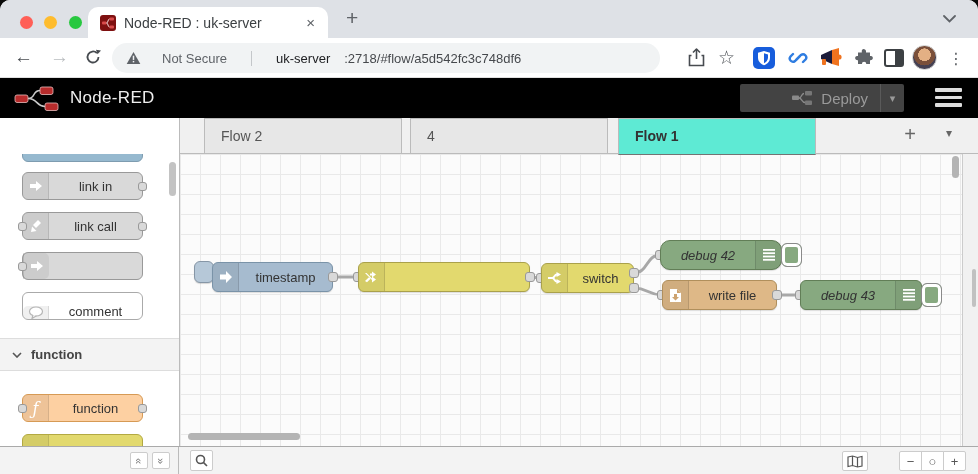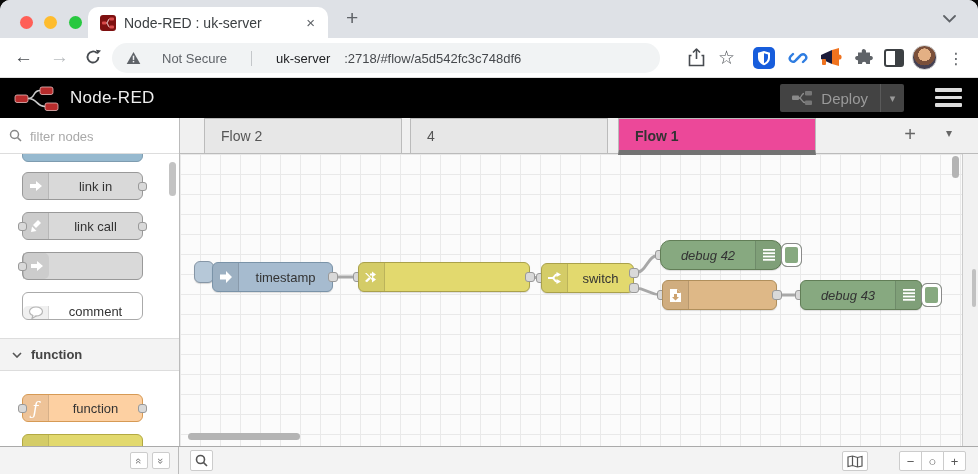--- a/index.html
+++ b/index.html
@@ -23,21 +23,21 @@
   #omnibox .sep{width:1px;height:15px;background:#c4c7ca;margin:0 10px;}
   #omnibox .host{color:#202124;}
   #omnibox .rest{color:#46494d;}
   .ext{top:8px;width:24px;height:24px;display:flex;align-items:center;justify-content:center;}
   #avatar{top:7px;width:25px;height:25px;border-radius:50%;background:radial-gradient(circle at 50% 38%,#e3b084 0 34%,#7a4f3a 35% 58%,#454052 59%);border:1px solid #d0d0d0;}
   .kebab{font-size:16px;color:#5f6368;}
 
   
   #nrheader{left:0;top:78px;width:978px;height:40px;background:#000;}
   #brand{left:70px;top:0;height:40px;line-height:40px;color:#eee;font-size:17px;font-weight:500;letter-spacing:.3px;}
-  #deploy{right:74px;top:6px;height:28px;background:#434343;border-radius:2px;display:flex;align-items:center;color:#9a9a9a;}
+  #deploy{right:74px;top:6px;height:28px;background:#434343;border-radius:2px;display:flex;align-items:center;color:#9a9a9a;padding-left:40px;}
   #deploy .main{display:flex;align-items:center;gap:7px;padding:0 12px;font-size:15px;}
   #deploy .caret{width:24px;text-align:center;border-left:1px solid #5a5a5a;font-size:11px;line-height:28px;}
   #hamburger{right:16px;top:10px;width:27px;}
   #hamburger div{height:3.5px;background:#ddd;border-radius:1px;margin-bottom:4px;}
 
   
   #main{left:0;top:118px;width:978px;height:328px;}
   #palette{left:0;top:0;width:180px;height:328px;background:#fff;border-right:1px solid #bbb;}
   #palette-search{left:0;top:0;width:179px;height:36px;border-bottom:1px solid #ddd;background:#fff;}
   #palette-search input{position:absolute;left:28px;top:6px;width:140px;height:24px;border:0;outline:none;font-size:13px;color:#555;background:transparent;font-family:inherit;}
@@ -50,21 +50,21 @@
   .pnode .lbl{flex:1;display:flex;align-items:center;justify-content:center;}
   .pport{position:absolute;width:9px;height:9px;top:9px;background:#d9d9d9;border:1px solid #999;border-radius:3px;}
   .pport.in{left:-5px;} .pport.out{right:-5px;}
   #pcat{position:absolute;left:0;top:184px;width:179px;height:33px;background:#f3f3f3;border-top:1px solid #ddd;border-bottom:1px solid #ddd;display:flex;align-items:center;gap:9px;padding:0 12px;font-size:13px;font-weight:bold;color:#444;}
   #palette-thumb{position:absolute;right:3px;top:8px;width:7px;height:34px;background:#c3c3c3;border-radius:4px;}
 
   
   #workspace{left:180px;top:0;width:860px;height:328px;}
   #flowtabs{left:0;top:0;width:798px;height:36px;background:#f0f0f0;border-bottom:1px solid #bbb;}
   .ftab{position:absolute;top:0;height:36px;width:198px;background:#e7e7e7;border:1px solid #bbb;font-size:14px;color:#555;line-height:34px;padding-left:16px;}
-  .ftab.active{background:#ec4899;border-bottom:5px solid #737373;font-weight:bold;color:#333;z-index:2;height:37px;}
+  .ftab.active{background:#5eead4;border-bottom:1px solid #737373;font-weight:bold;color:#333;z-index:2;height:37px;}
   #ft-add{right:62px;top:5px;font-size:20px;color:#666;}
   #ft-menu{right:26px;top:8px;font-size:12px;color:#666;}
 
   #canvas{left:0;top:36px;width:782px;height:292px;background-color:#fbfbfb;
     background-image:linear-gradient(#e9e9e9 1px,transparent 1px),linear-gradient(90deg,#e9e9e9 1px,transparent 1px);
     background-size:20px 20px;overflow:hidden;}
   #gutter{left:782px;top:36px;width:16px;height:292px;background:#f1f1f1;border-left:1px solid #ccc;}
   #gutter-thumb{position:absolute;right:2px;top:115px;width:4px;height:38px;background:#c1c1c1;border-radius:2px;}
 
   .node{position:absolute;height:30px;border-radius:6px;border:1px solid;display:flex;align-items:stretch;font-size:13px;color:#333;box-shadow:0 1px 1px rgba(0,0,0,.12);}
@@ -211,27 +211,20 @@
     <div id="hamburger" class="abs">
         <div></div>
         <div></div>
         <div style="margin-bottom:0;"></div>
       </div>
   </div>
 
   <div id="main" class="abs">
 
     <div id="palette" class="abs">
-      <div id="palette-search" class="abs">
-        <svg class="abs" style="left:9px;top:11px;" width="13" height="13" viewBox="0 0 13 13">
-          <circle cx="5.5" cy="5.5" r="4" fill="none" stroke="#888" stroke-width="1.5"></circle>
-            <line x1="8.6" y1="8.6" x2="12" y2="12" stroke="#888" stroke-width="1.5"></line>
-        </svg>
-        <input placeholder="filter nodes" style="">
-      </div>
       <div id="palette-scroll" class="abs">
         <div class="pnode" style="top:-18px;height:26px;background:#96b9cf;border-color:#7e9cb0;"></div>
 
         <div class="pnode" style="top:18px;background:#d9d9d9;border-color:#999;">
           <span class="strip l">
             <svg width="14" height="12" viewBox="0 0 14 12">
                 <polygon points="1,4 7,4 7,1 13,6 7,11 7,8 1,8" fill="#fff"></polygon>
               </svg>
           </span>
           <span class="lbl">link in</span>
@@ -373,20 +366,21 @@
 
         <span class="port" style="left:477px;top:136px;"></span>
         <div class="node" style="left:482px;top:126px;width:115px;background:#deb887;border-color:#b08f5c;">
           <span class="strip l">
             <svg width="13" height="15" viewBox="0 0 13 15">
                 <path d="M1 1 H8 L12 5 V14 H1 Z" fill="#fff"></path>
                 <path d="M8 1 L8 5 H12 Z" fill="#cda36f"></path>
                 <polygon points="5,6 8,6 8,9 10,9 6.5,12.5 3,9 5,9" fill="#cda36f"></polygon>
               </svg>
           </span>
+          <span class="lbl">write file</span>
         </div>
         <span class="port" style="left:592px;top:136px;"></span>
 
         <span class="port" style="left:615px;top:136px;"></span>
         <div class="node debug" style="left:620px;top:126px;width:122px;background:#87a980;border-color:#627e57;">
           <span class="lbl">debug 43</span>
           <span class="strip r">
             <svg width="12" height="12" viewBox="0 0 12 12">
                 <g fill="#fff">
                   <rect y="0" width="12" height="1.8"></rect>

